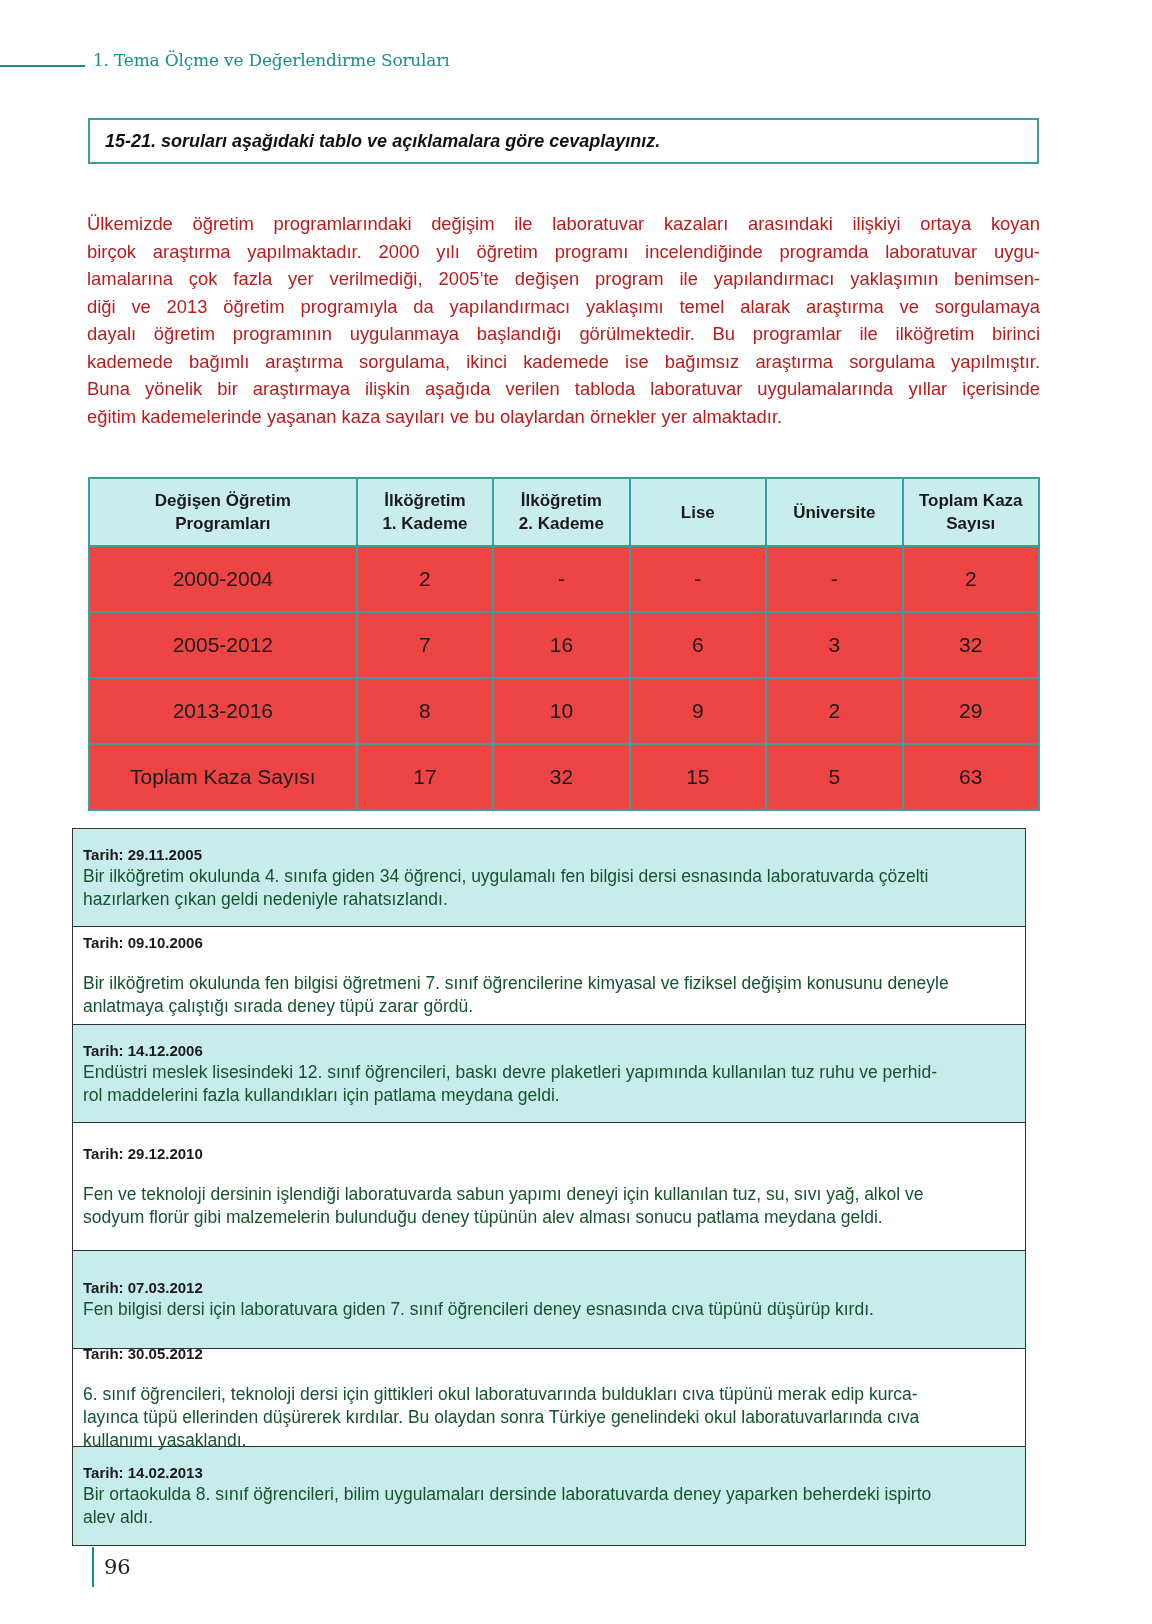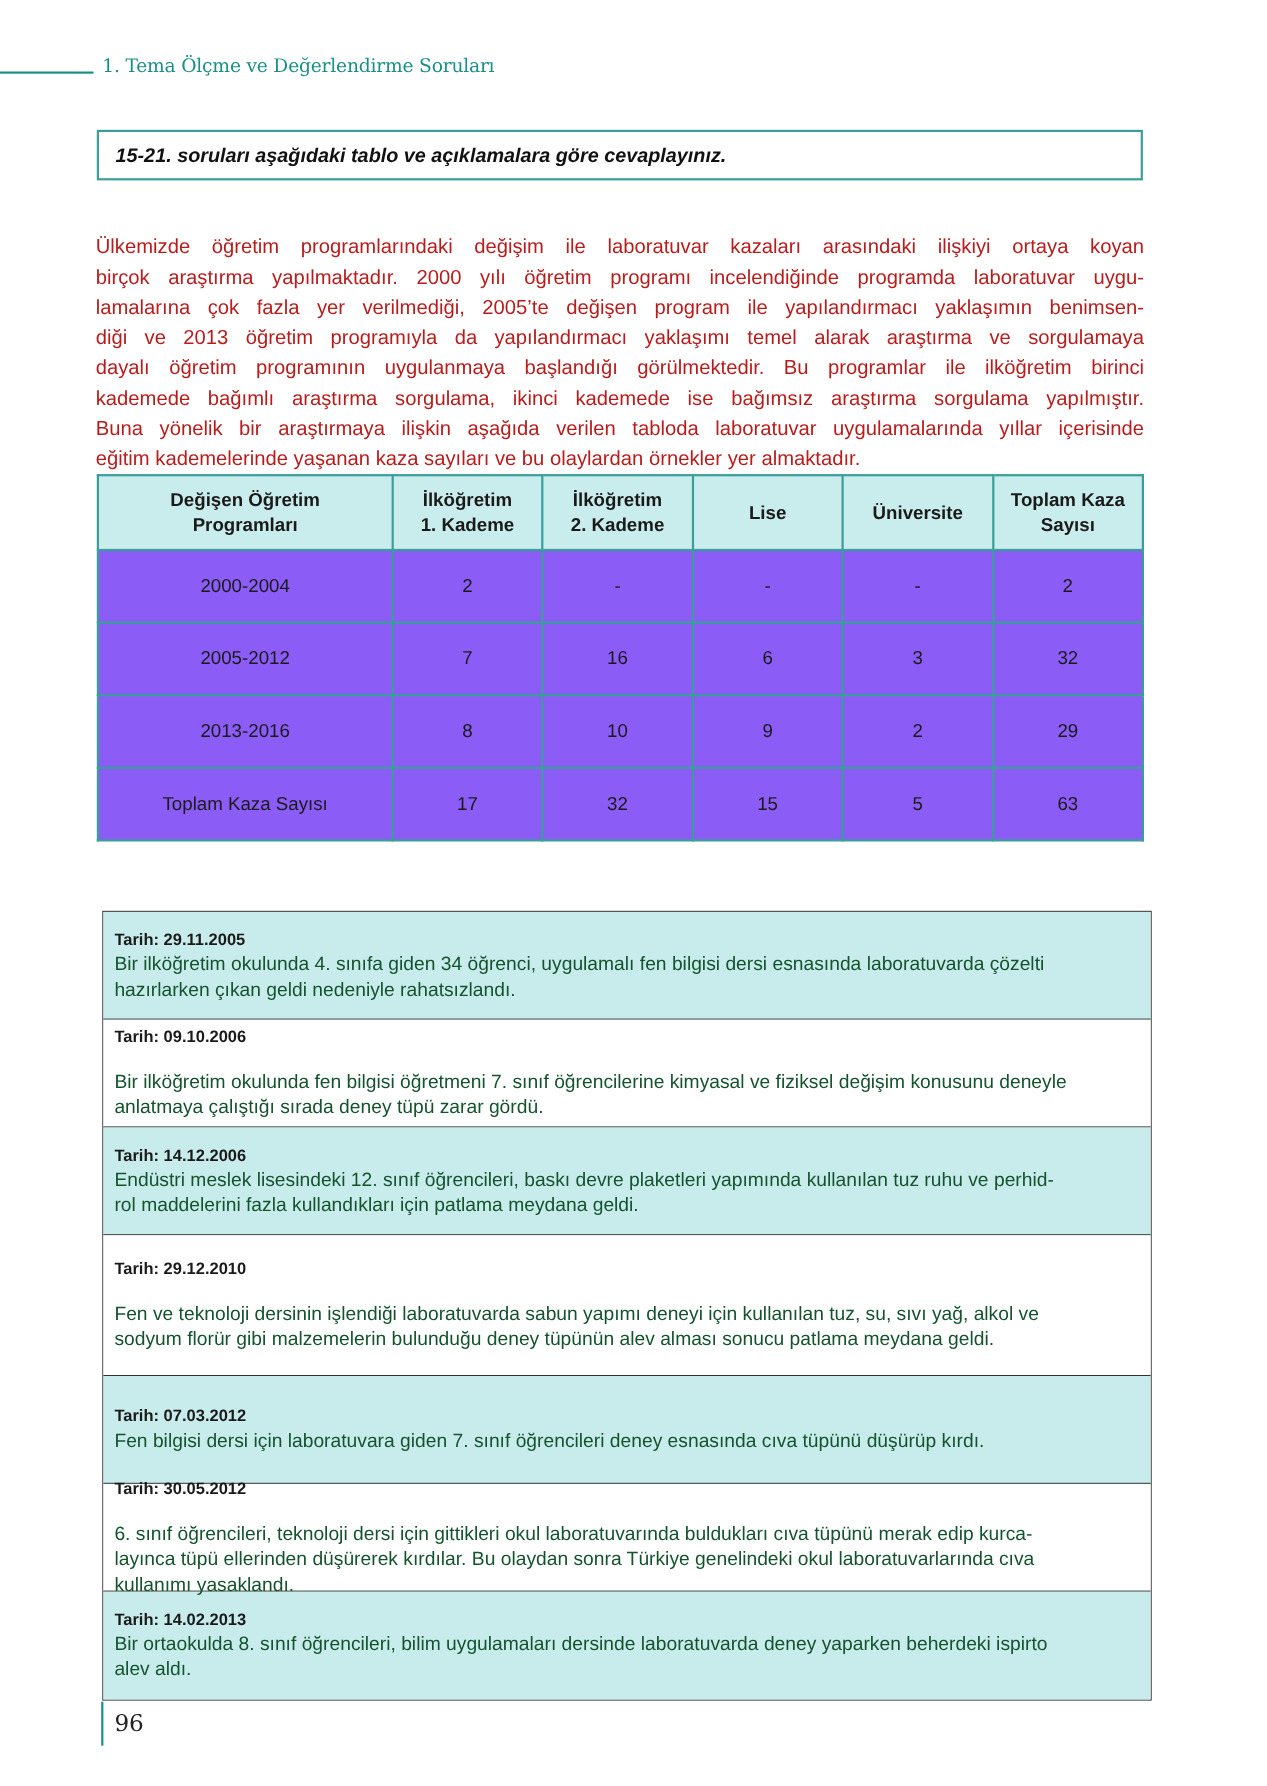--- a/index.html
+++ b/index.html
@@ -13,27 +13,27 @@
 
   .instruction-box { position: absolute; left: 88px; top: 118px; width: 951px; height: 46px;
          border: 2px solid #3a9e9a; box-sizing: border-box; display: flex; align-items: center; }
   .instruction-box .text { padding-left: 15px; font-size: 18px; font-weight: bold; font-style: italic; color: #111; }
 
   .intro { position: absolute; left: 87px; top: 210px; width: 953px; font-size: 18.4px;
          line-height: 27.5px; text-align: justify; color: #b91c1c; }
   .intro .line { display: block; text-align: justify; text-align-last: justify; white-space: nowrap; height: 27.5px; }
   .intro .line.last { text-align-last: left; }
 
-  table.data-table { position: absolute; left: 88px; top: 431px; width: 952px; height: 330px;
+  table.data-table { position: absolute; left: 88px; top: 477px; width: 952px; height: 330px;
          border-collapse: collapse; table-layout: fixed; }
   table.data-table th, table.data-table td { border: 2px solid #3a9e9a; text-align: center; vertical-align: middle; }
   table.data-table th { background: #c9ecec; font-size: 17px; font-weight: bold; line-height: 23px; height: 64px; color: #1a1a1a; }
-  table.data-table td { font-size: 17px; height: 62px; color: #1a1a1a; background: #8b5cf6; }
+  table.data-table td { font-size: 21px; height: 62px; color: #1a1a1a; background: #ef4444; }
 
-  .incidents { position: absolute; left: 93px; top: 828px; width: 954px; border: 1.5px solid #333; box-sizing: border-box; }
+  .incidents { position: absolute; left: 72px; top: 828px; width: 954px; border: 1.5px solid #333; box-sizing: border-box; }
   .incident { border-bottom: 1.5px solid #333; padding: 0 10px; box-sizing: border-box; display: flex; flex-direction: column; justify-content: center; }
   .incident:last-child { border-bottom: none; }
   .incident.teal { background: #c8ecec; }
   .incident.white { background: #ffffff; gap: 19px; }
   .incident .date { font-size: 15px; font-weight: bold; line-height: 20px; color: #1a1a1a; }
   .incident .desc { font-size: 17.5px; line-height: 23px; color: #14532d; }
   .incident .desc .line { display: block; white-space: nowrap; }
 
   .page-number { position: absolute; left: 92px; top: 1547px; height: 40px; }
   .page-number .bar { position: absolute; left: 0; top: 0; width: 2px; height: 40px; background: #1a8f8a; }

